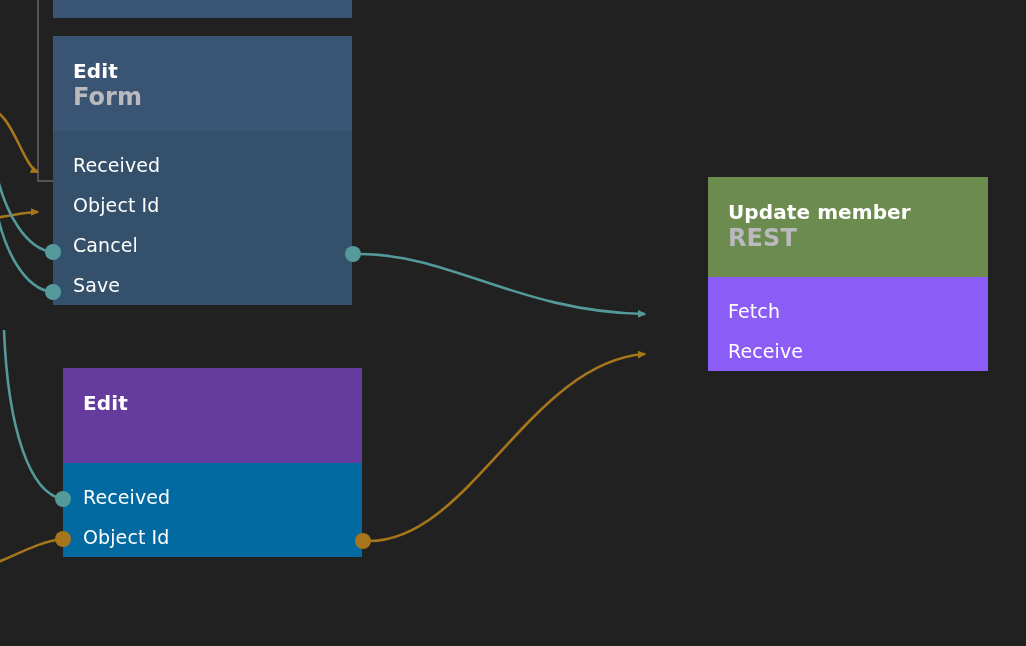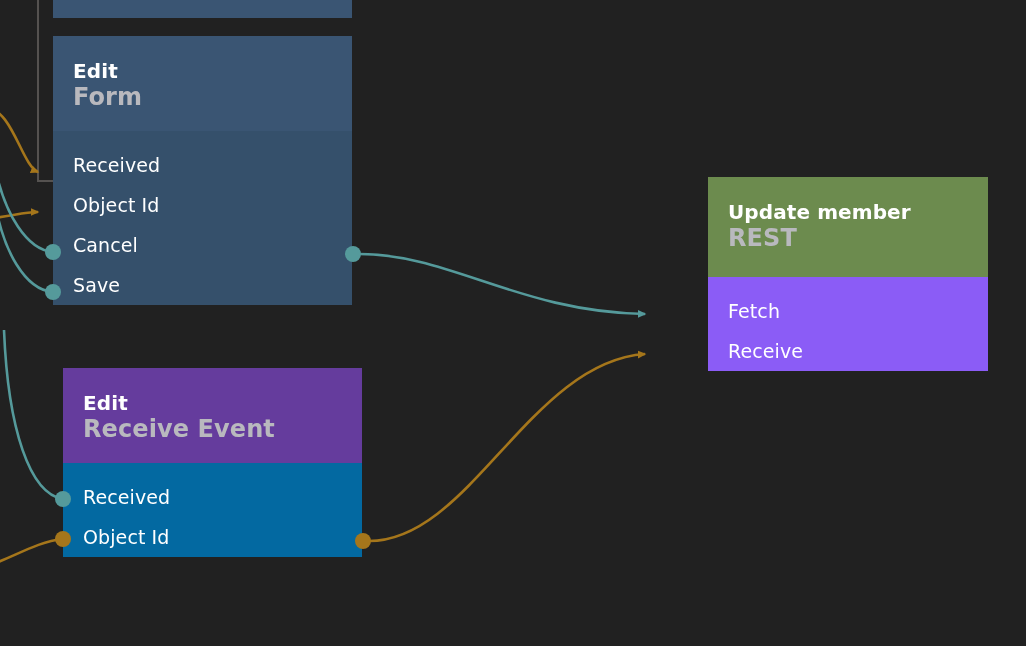--- a/index.html
+++ b/index.html
@@ -170,21 +170,20 @@
     </div>
   </div>
 
   <div class="dot teal" style="left:45px; top:244px;"></div>
   <div class="dot teal" style="left:45px; top:284px;"></div>
   <div class="dot teal" style="left:345px; top:246px;"></div>
 
   <div class="node node-purple" style="left:63px; top:368px; width:299px; height:212px;">
     <div class="node-header" style="height:95px;">
       <div class="node-title">Edit</div>
-      <div class="node-subtitle">Receive Event</div>
     </div>
     <div class="node-body">
       <div class="port-row">
         <span class="port-label">Received</span>
       </div>
       <div class="port-row">
         <span class="port-label">Object Id</span>
       </div>
     </div>
   </div>

